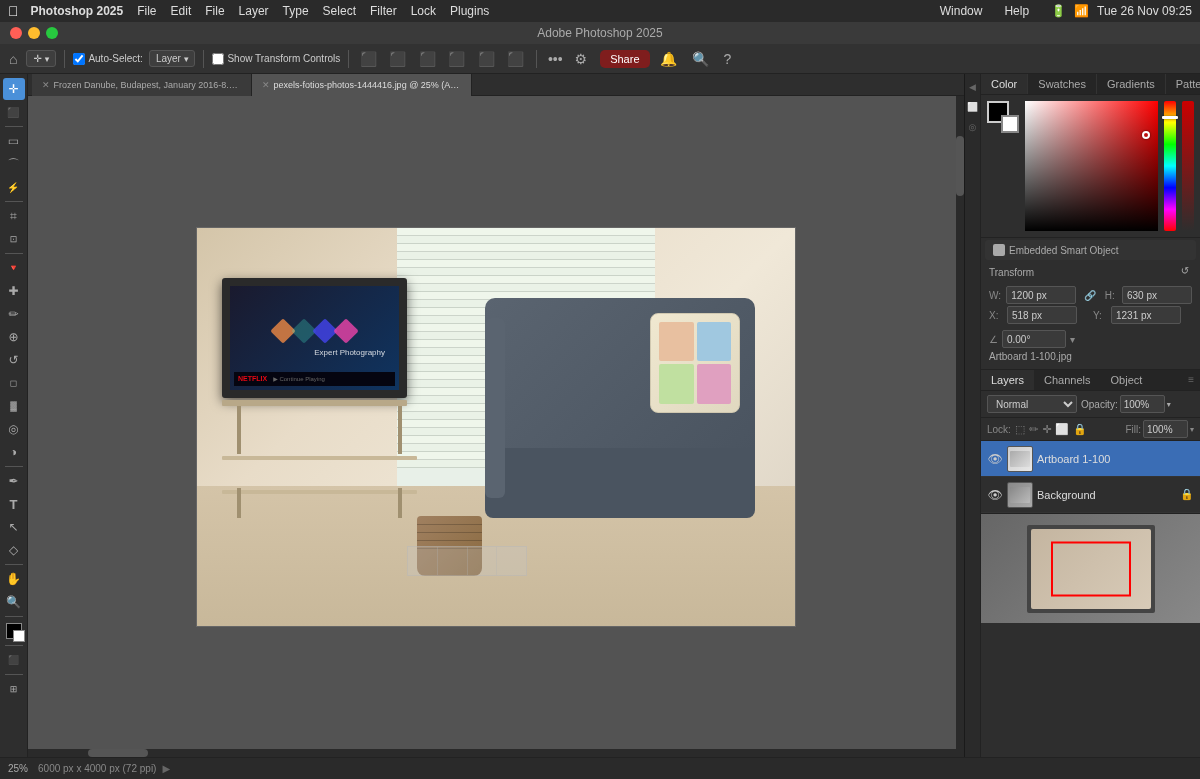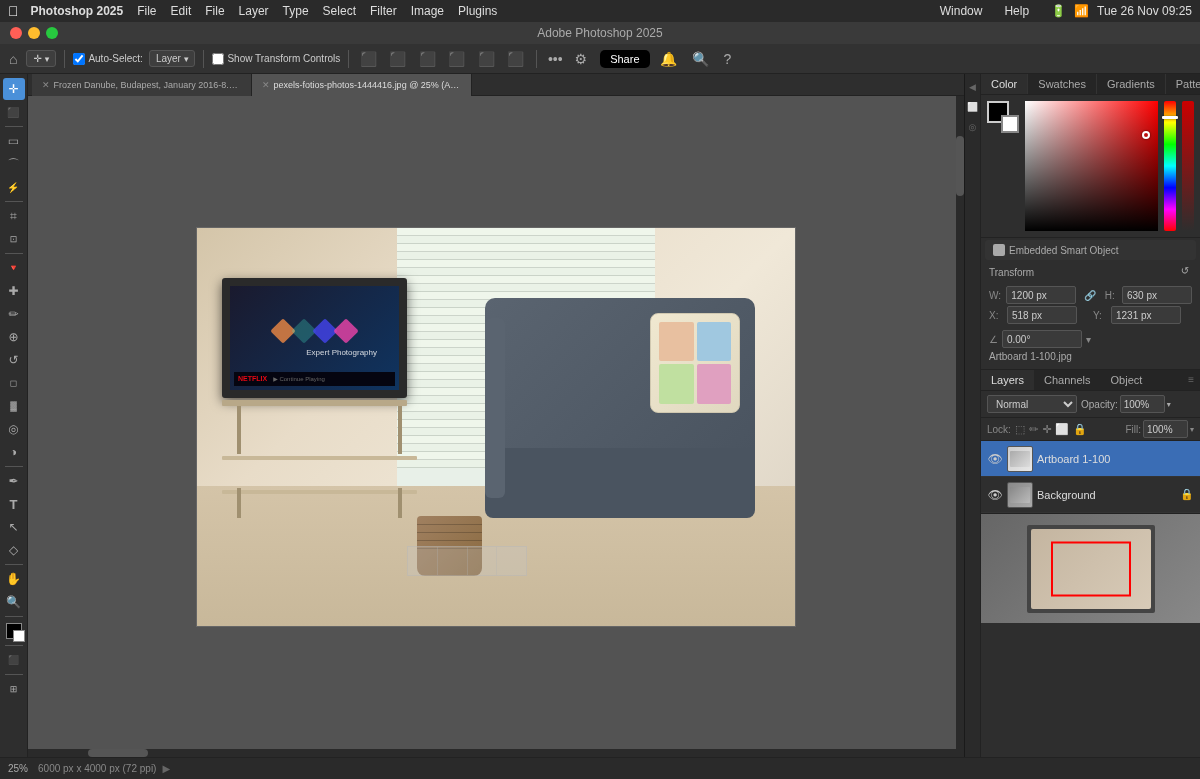--- a/index.html
+++ b/index.html
@@ -37,21 +37,21 @@
     }
     .opt-btn {
       background: #3e3e3e; border: 1px solid #555; border-radius: 3px;
       color: #ccc; font-size: 10px; padding: 2px 6px; cursor: pointer;
       display: flex; align-items: center; gap: 3px;
     }
     .opt-separator { width: 1px; height: 18px; background: #555; margin: 0 2px; }
     .opt-icon { font-size: 14px; color: #aaa; cursor: pointer; padding: 2px 3px; }
     .opt-checkbox { display: flex; align-items: center; gap: 3px; font-size: 10px; color: #ccc; }
     .share-btn {
-      background: #000000; border: none; border-radius: 5px;
+      background: #7f1d1d; border: none; border-radius: 5px;
       color: #fff; font-size: 11px; padding: 3px 10px; cursor: pointer; margin-left: auto;
     }
     .opt-right { display: flex; align-items: center; gap: 8px; margin-left: 4px; }
 
     
     #main {
       display: flex; width: 100%; height: calc(779px - 22px - 22px - 30px - 22px);
     }
 
     
@@ -205,21 +205,21 @@
     .transform-header {
       display: flex; align-items: center; justify-content: space-between;
       padding: 3px 8px; font-size: 10px; color: #aaa; cursor: pointer;
     }
     .transform-reset { width: 14px; height: 14px; font-size: 10px; text-align: center; cursor: pointer; }
     .prop-angle-row {
       display: flex; align-items: center; gap: 4px; padding: 0 8px; margin-bottom: 3px;
     }
     .angle-input {
       background: #3a3a3a; border: 1px solid #555; border-radius: 2px;
-      color: #ccc; font-size: 10px; padding: 1px 4px; width: 80px; height: 18px;
+      color: #ccc; font-size: 10px; padding: 1px 4px; width: 64px; height: 18px;
     }
     .angle-icon { font-size: 10px; color: #888; }
 
     
     #layers-panel { flex: 1; display: flex; flex-direction: column; min-height: 0; }
     .layers-tabs {
       display: flex; background: #252525; border-bottom: 1px solid #222;
     }
     .layers-tab {
       padding: 4px 10px; font-size: 11px; color: #aaa; cursor: pointer;
@@ -312,21 +312,21 @@
 <div id="menu-bar">
   <span class="apple-logo"></span>
   <span class="menu-item bold">Photoshop 2025</span>
   <span class="menu-item">File</span>
   <span class="menu-item">Edit</span>
   <span class="menu-item">File</span>
   <span class="menu-item">Layer</span>
   <span class="menu-item">Type</span>
   <span class="menu-item">Select</span>
   <span class="menu-item">Filter</span>
-  <span class="menu-item">Image</span>
+  <span class="menu-item">Lock</span>
   <span class="menu-item">Plugins</span>
   <span class="menu-spacer"></span>
   <div class="menu-right">
     <span class="menu-item">Window</span>
     <span class="menu-item">Help</span>
     <span>🔋</span>
     <span>📶</span>
     <span>Tue 26 Nov  09:25</span>
   </div>
 </div>
@@ -474,21 +474,21 @@
 
           <div style="position:absolute;left:25px;top:50px;">
 
             <div style="width:185px;height:120px;background:#0a0a1a;border:8px solid #2a2a2a;border-radius:3px;box-shadow:0 4px 12px rgba(0,0,0,0.6)">
               <div style="width:100%;height:100%;background:linear-gradient(135deg,#1a1a2e,#0f3460);display:flex;flex-direction:column;padding:4px">
                 <div style="display:flex;flex-wrap:wrap;gap:3px;padding:4px;flex:1;align-items:center;justify-content:center">
                   <div style="width:18px;height:18px;background:#e84c;border-radius:2px;transform:rotate(45deg)"></div>
                   <div style="width:18px;height:18px;background:#4ec4;border-radius:2px;transform:rotate(45deg)"></div>
                   <div style="width:18px;height:18px;background:#44ec;border-radius:2px;transform:rotate(45deg)"></div>
                   <div style="width:18px;height:18px;background:#e4ac;border-radius:2px;transform:rotate(45deg)"></div>
-                  <div style="position:absolute;font-size:8px;color:#fff;opacity:0.8;right:40px;top:70px">Expert Photography</div>
+                  <div style="position:absolute;font-size:8px;color:#fff;opacity:0.8;right:32px;top:70px">Expert Photography</div>
                 </div>
                 <div style="height:14px;background:#050510;display:flex;align-items:center;padding:0 4px;gap:6px">
                   <span style="color:#e50914;font-size:7px;font-weight:bold">NETFLIX</span>
                   <span style="color:#666;font-size:6px">▶ Continue Playing</span>
                 </div>
               </div>
             </div>
 
             <div style="position:relative">
               <div style="width:185px;height:6px;background:#b8a888;margin-top:2px;border-radius:1px"></div>

